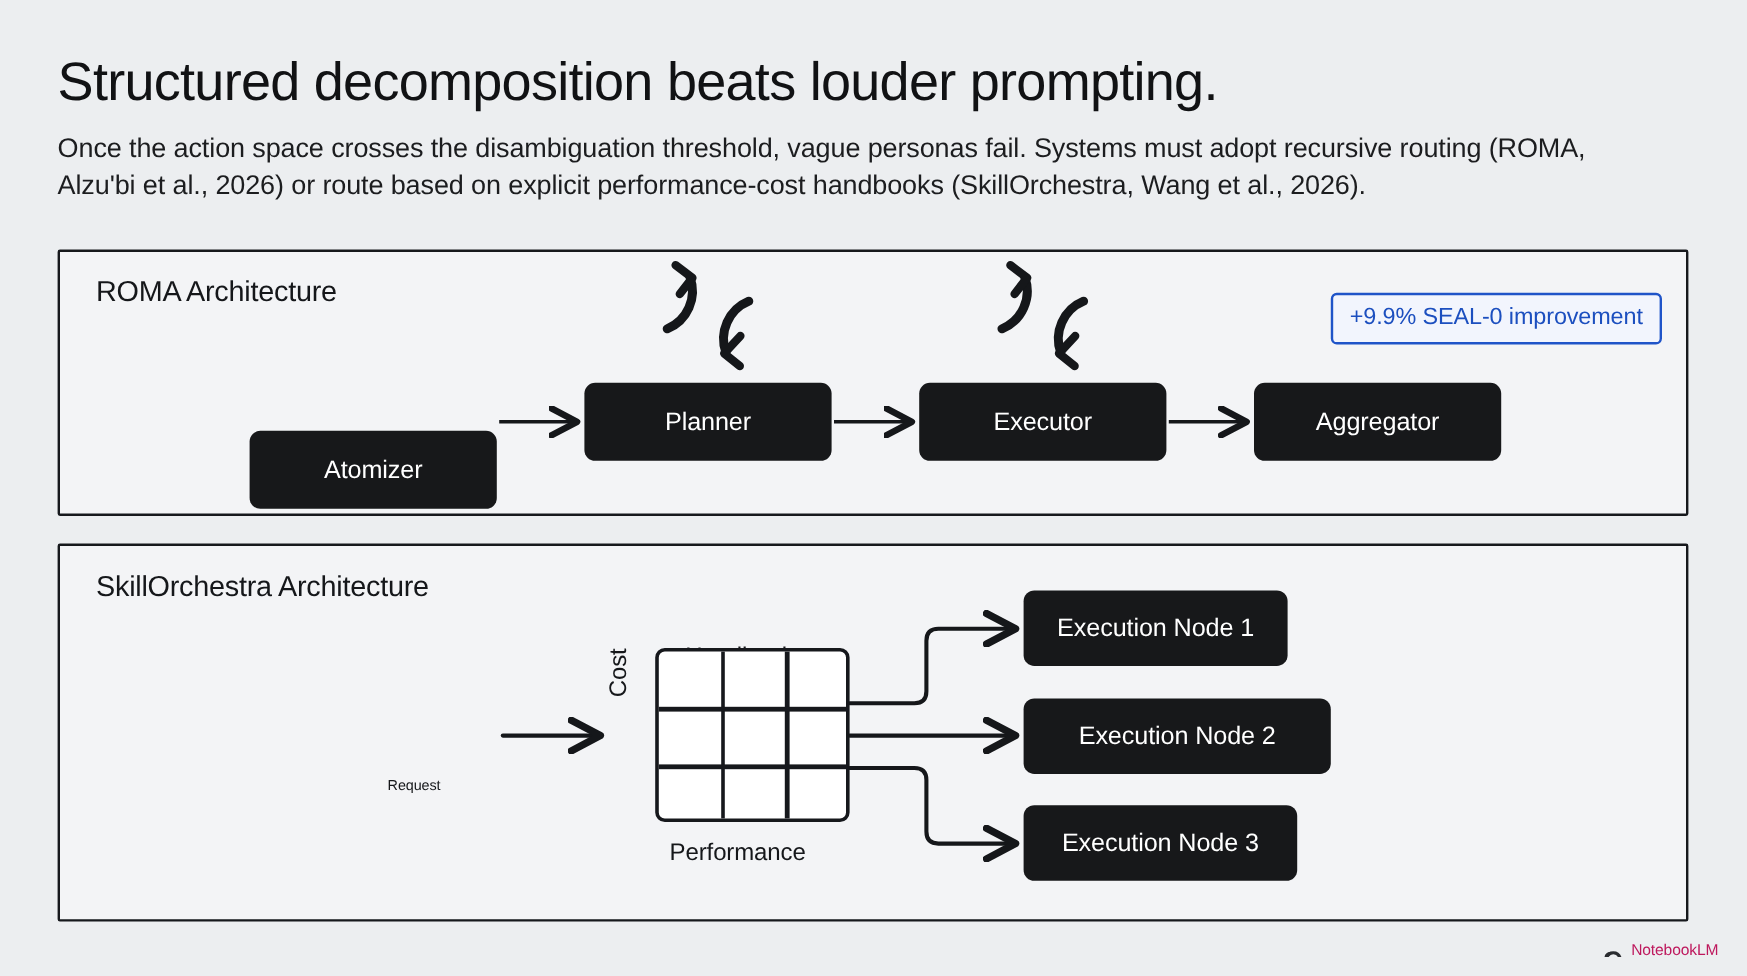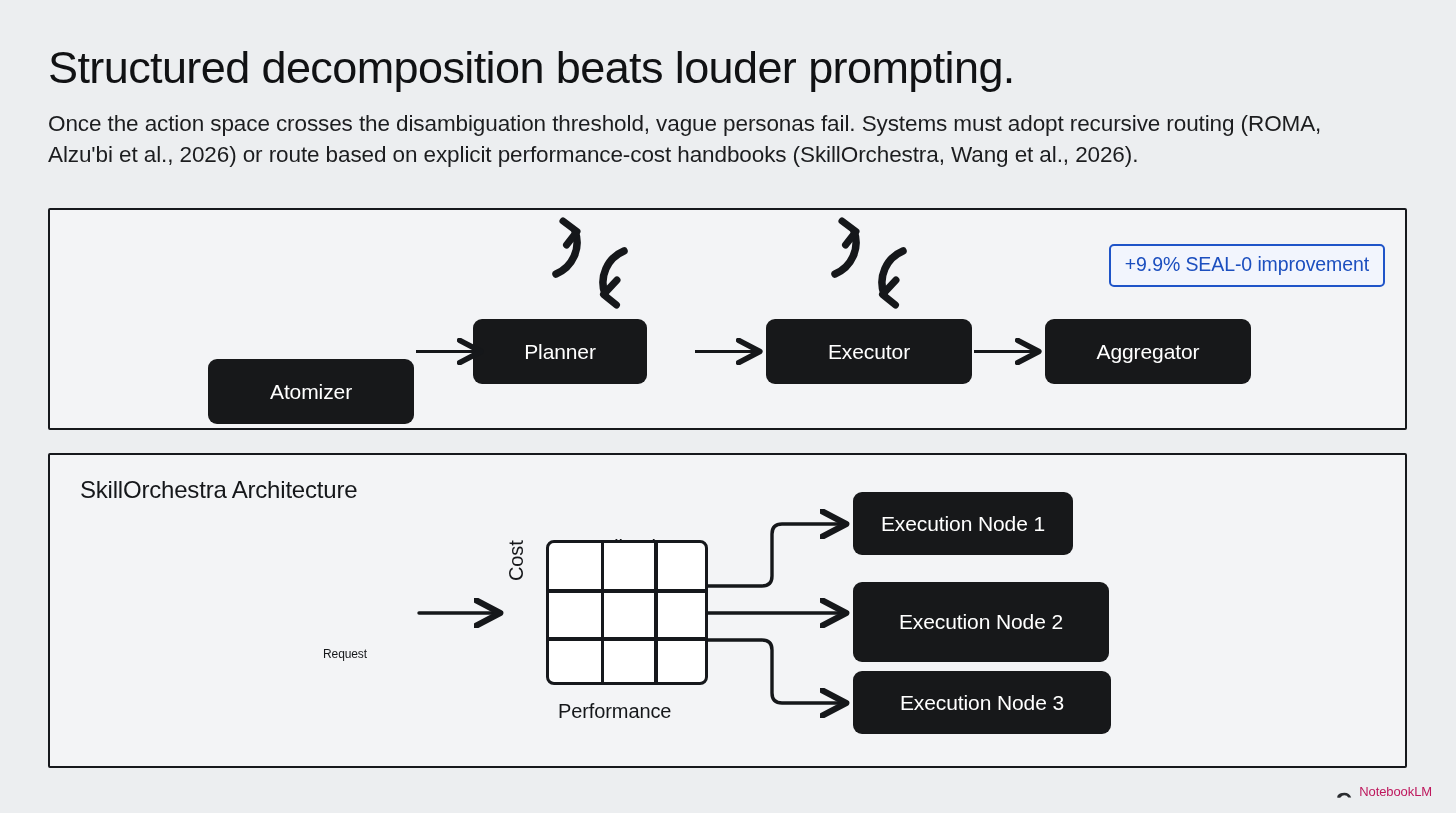--- a/index.html
+++ b/index.html
@@ -92,28 +92,28 @@
     align-items: center;
     justify-content: center;
     font-size: 21px;
     letter-spacing: -0.1px;
     box-sizing: border-box;
     white-space: nowrap;
   }
 
   
   #node-atomizer   { left: 158px; top: 109px; width: 206px; height: 65px; margin-top: 40px; }
-  #node-planner    { left: 423px; top: 109px; width: 174px; height: 65px; }
+  #node-planner    { left: 437px; top: 109px; width: 206px; height: 65px; }
   #node-executor   { left: 716px; top: 109px; width: 206px; height: 65px; }
   #node-aggregator { left: 995px; top: 109px; width: 206px; height: 65px; }
 
   
   #node-exec-1 { left: 803px; top: 37px;  width: 220px; height: 63px; }
-  #node-exec-2 { left: 803px; top: 127px; width: 256px; height: 80px; }
-  #node-exec-3 { left: 803px; top: 216px; width: 258px; height: 63px; }
+  #node-exec-2 { left: 803px; top: 127px; width: 256px; height: 63px; }
+  #node-exec-3 { left: 803px; top: 216px; width: 228px; height: 63px; }
 
   
   .layer {
     position: absolute;
     left: 0;
     top: 0;
     width: 100%;
     height: 100%;
     overflow: visible;
     pointer-events: none;
@@ -170,20 +170,21 @@
 </head>
 <body>
 
 <div class="slide">
 
   <div class="title">Structured decomposition beats louder prompting.</div>
   <div class="subtitle">Once the action space crosses the disambiguation threshold, vague personas fail. Systems must adopt recursive routing (ROMA, Alzu'bi et al., 2026) or route based on explicit performance-cost handbooks (SkillOrchestra, Wang et al., 2026).</div>
 
   <div class="panel" id="panel-roma">
 
+    <div class="panel-title">ROMA Architecture</div>
 
     <div class="badge">+9.9% SEAL-0 improvement</div>
 
     <div class="node" id="node-atomizer">
       <span>Atomizer</span>
     </div>
     <div class="node" id="node-planner">
       <span>Planner</span>
     </div>
     <div class="node" id="node-aggregator">

